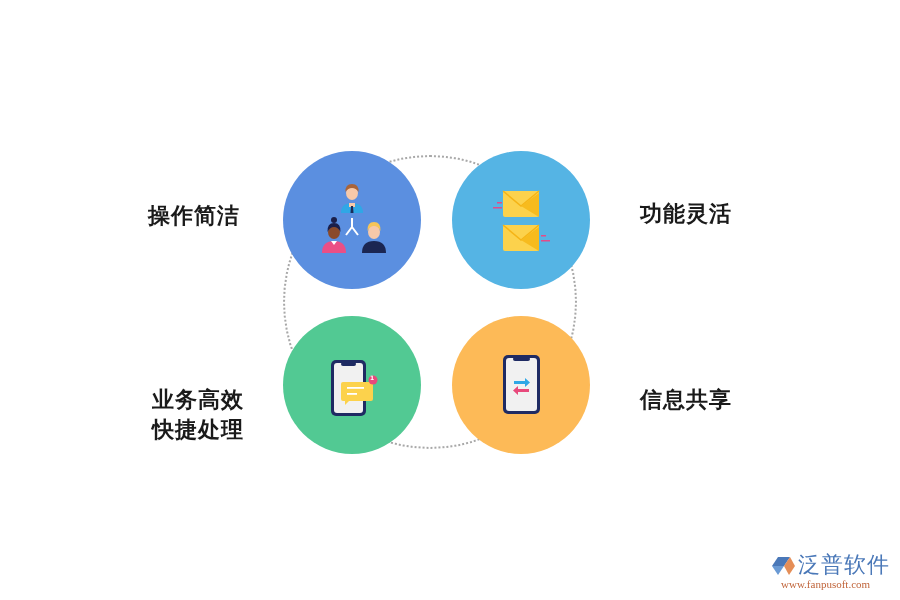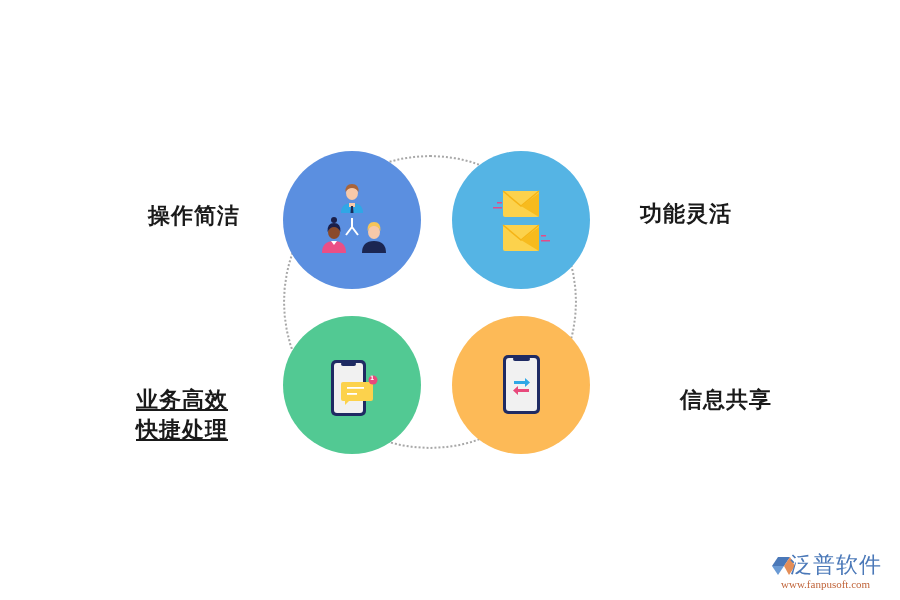--- a/index.html
+++ b/index.html
@@ -18,26 +18,26 @@
   .c1 { left: 283px; top: 151px; }
   .c2 { left: 452px; top: 151px; }
   .c3 { left: 283px; top: 316px; }
   .c4 { left: 452px; top: 316px; }
   .label {
     position: absolute; font-size: 22px; font-weight: bold; color: #1a1a1a;
     line-height: 30px; white-space: pre-line; letter-spacing: 1px; text-align: center;
   }
   .l1 { left: 148px; top: 201px; }
   .l2 { left: 640px; top: 201px; font-family: Liberation Mono, monospace; }
-  .l3 { left: 136px; top: 385px; text-decoration: underline; }
-  .l4 { left: 640px; top: 385px; margin-left: 40px; }
+  .l3 { left: 152px; top: 385px; }
+  .l4 { left: 640px; top: 385px; }
   .logo { position: absolute; left: 768px; top: 552px; width: 125px; height: 42px; }
   .logo-icon { position: absolute; left: 2px; top: 3px; width: 26px; height: 22px; }
   .logo-name {
-    position: absolute; left: 22px; top: 0px; font-size: 22px; color: #4a78b8;
+    position: absolute; left: 30px; top: 0px; font-size: 22px; color: #4a78b8;
     letter-spacing: 1px; line-height: 26px;
   }
   .logo-url {
     position: absolute; left: 13px; top: 26px; font-size: 11px; color: #c0643a;
     font-family: "Liberation Serif", "DejaVu Serif", serif; line-height: 13px;
   }
 </style>
 </head>
 <body>
 

